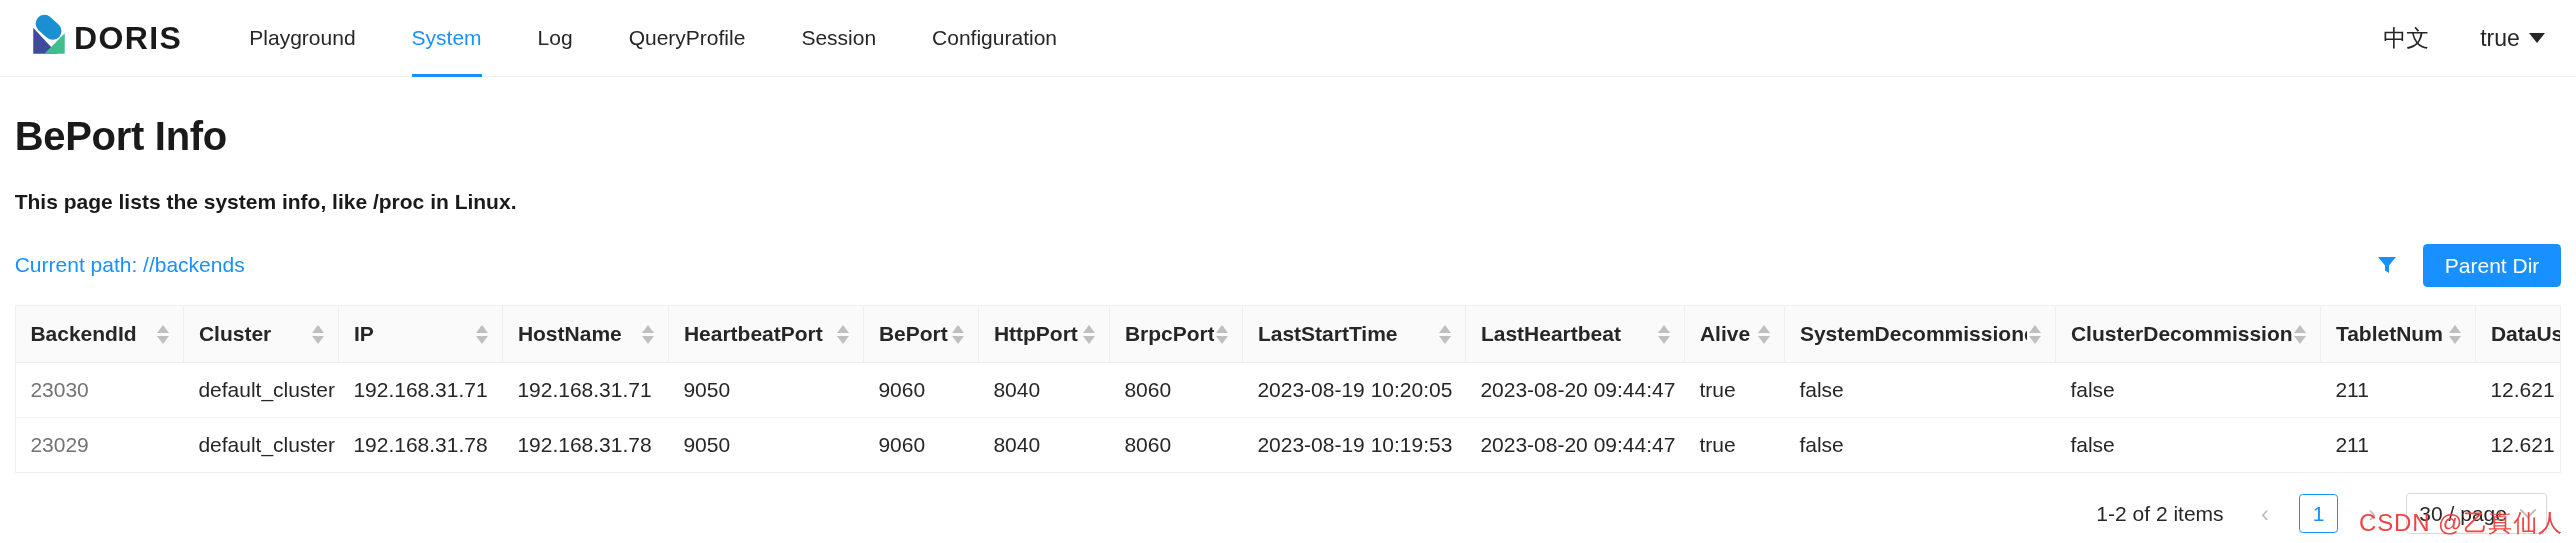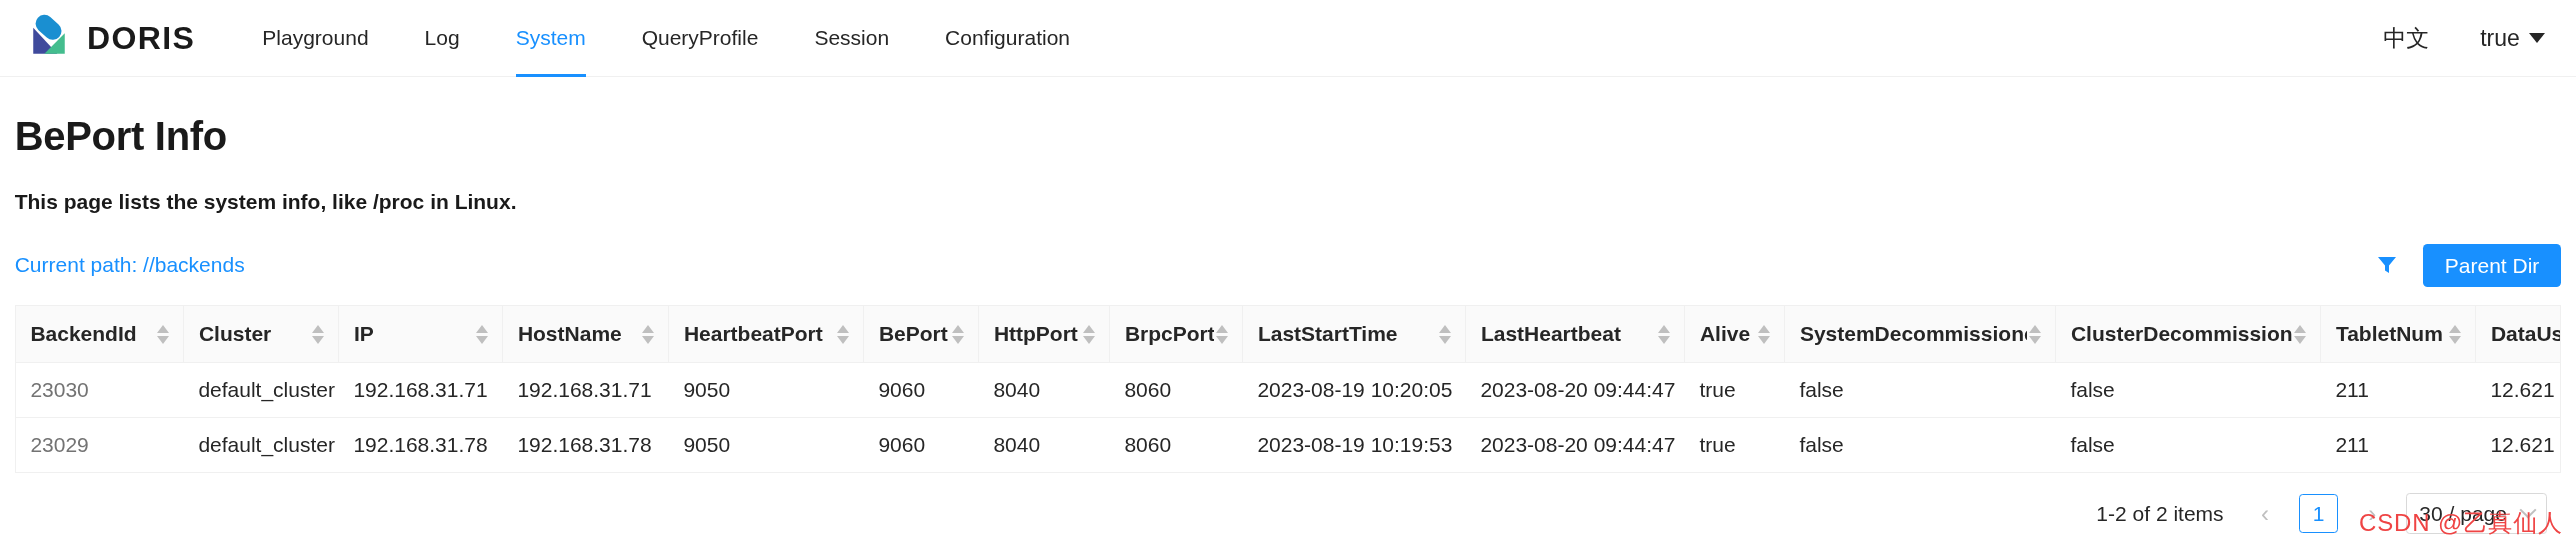--- a/index.html
+++ b/index.html
@@ -14,21 +14,21 @@
 
   
   .navbar {
     height: 77px;
     border-bottom: 0.9px solid #f0f0f0;
     display: flex;
     align-items: center;
     padding: 0 31px 0 24px;
     position: relative;
   }
-  .brand { display: flex; align-items: center; gap: 13px; margin-right: 39px; }
+  .brand { display: flex; align-items: center; margin-right: 39px; }
   .logo-mark { width: 50px; height: 50px; display: block; }
   .brand-name {
     font-size: 32px;
     font-weight: 700;
     letter-spacing: 1.4px;
     color: #1a1a1a;
   }
   .nav-items { display: flex; align-items: stretch; height: 77px; }
   .nav-item {
     display: flex;
@@ -246,25 +246,25 @@
       <path d="M44 44 L44 22 L22 44 Z" fill="#44bd8e"></path>
       <rect x="11" y="6" width="31" height="19" rx="9.5" transform="rotate(42 26.5 15.5)" fill="#1a8fd1"></rect>
     </svg>
     <span class="brand-name">DORIS</span>
   </div>
 
   <div class="nav-items">
     <div class="nav-item">
       <span>Playground</span>
     </div>
+    <div class="nav-item active">
+      <span>System</span>
+    </div>
     <div class="nav-item">
       <span>Log</span>
-    </div>
-    <div class="nav-item active">
-      <span>System</span>
     </div>
     <div class="nav-item">
       <span>QueryProfile</span>
     </div>
     <div class="nav-item">
       <span>Session</span>
     </div>
     <div class="nav-item">
       <span>Configuration</span>
     </div>

